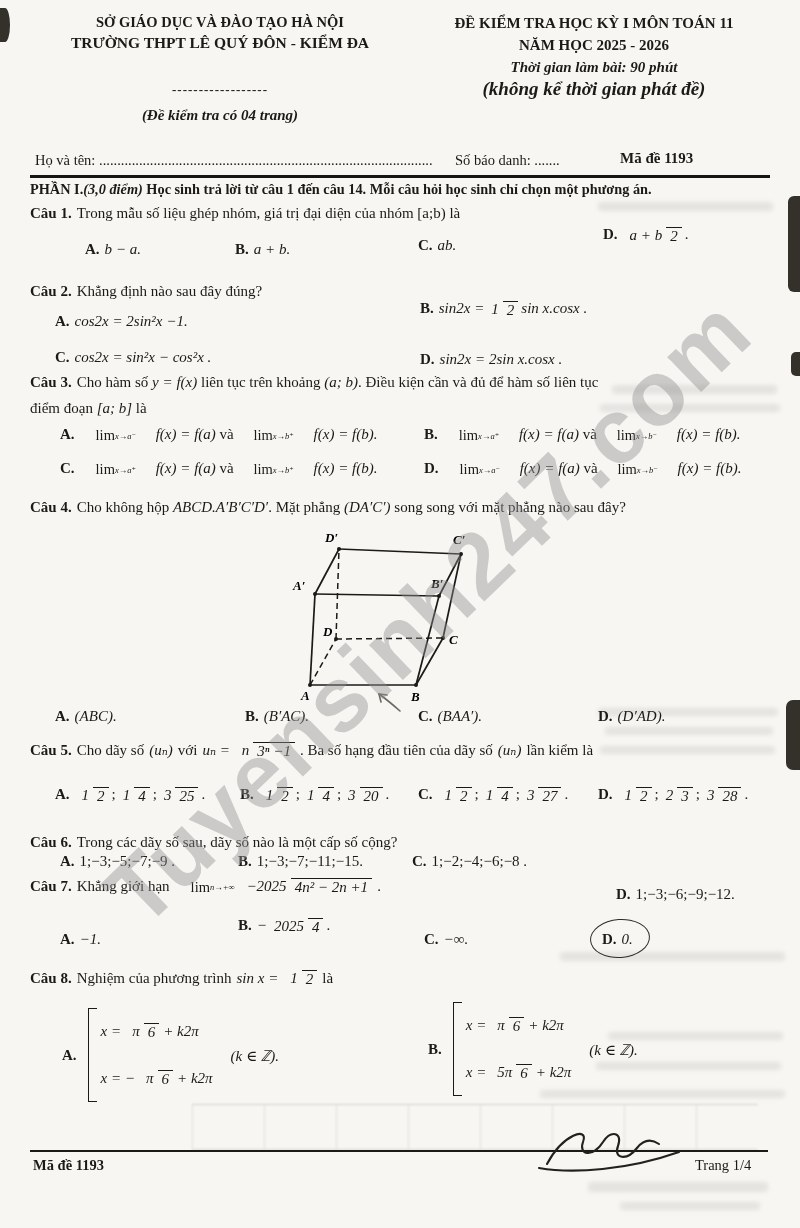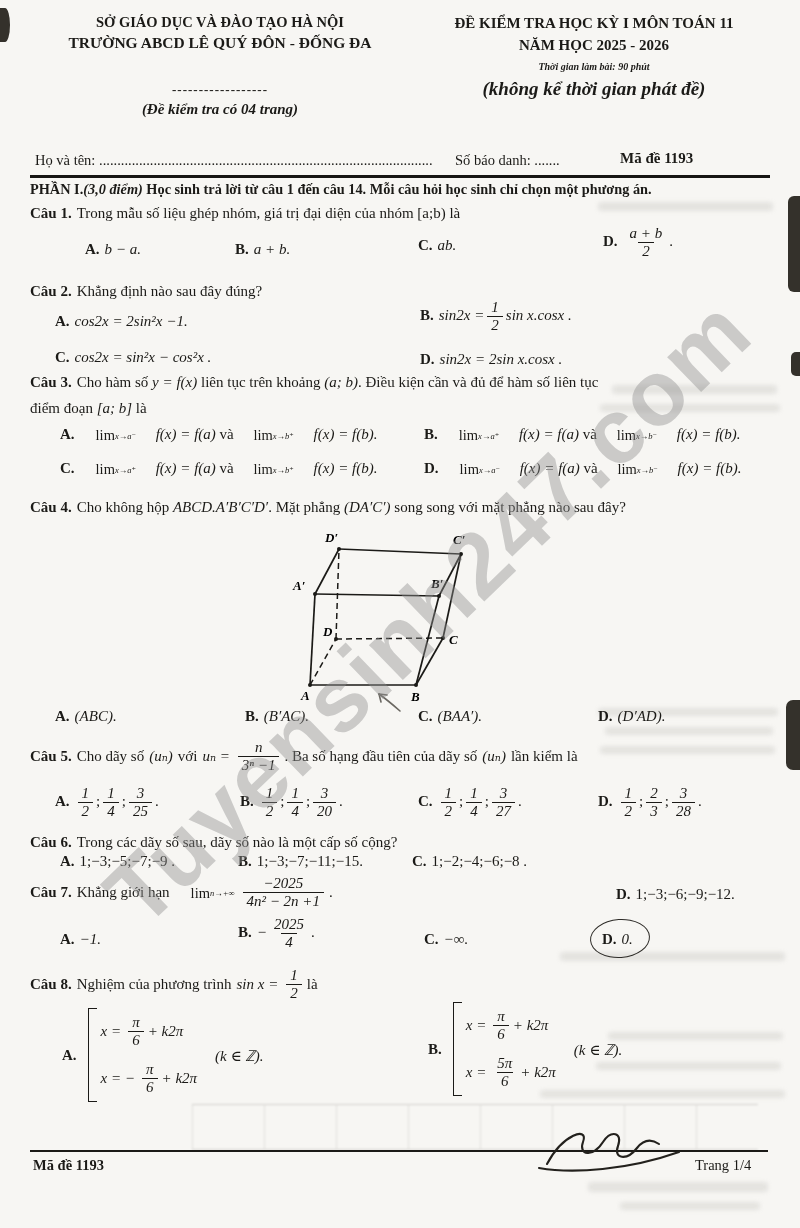--- a/index.html
+++ b/index.html
@@ -8,21 +8,21 @@
         font-family:"Liberation Serif","DejaVu Serif",serif;color:#1b1a17;overflow:hidden;}
   .abs{position:absolute;}
   .b{font-weight:bold;}
   .i{font-style:italic;}
   .m{font-style:italic;}
   .nw{white-space:nowrap;}
   .txt{font-size:15px;line-height:1.45;}
   .qlabel{font-weight:bold;margin-right:5px;}
   .okey{font-weight:bold;margin-right:5px;}
   .opt{position:absolute;white-space:nowrap;font-size:15px;}
-  .frac{display:inline-flex;flex-direction:column;align-items:center;vertical-align:middle;
+  .frac{display:inline-flex;flex-direction:row;align-items:center;vertical-align:middle;
         line-height:1.05;margin:0 3px;font-style:italic;}
   .frac .fn{padding:0 4px 0;}
   .frac .fd{border-top:1.4px solid #1b1a17;padding:1px 4px 0;}
   .lim{display:inline-flex;flex-direction:row;align-items:center;vertical-align:middle;
        line-height:1;margin:0 16px;}
   .lim .lw{font-size:14.5px;}
   .lim .ls{font-size:8.5px;font-style:italic;margin-top:1px;}
   .inlineflex{display:flex;align-items:center;flex-wrap:nowrap;}
   .inlineflex > span{margin-right:5px;white-space:nowrap;}
   .sys{display:flex;align-items:center;}
@@ -61,29 +61,29 @@
   <div class="bleed" style="left:596px;top:1062px;width:185px;height:8px;"></div>
   <div class="bleed" style="left:540px;top:1090px;width:245px;height:8px;"></div>
   <div class="bleed" style="left:588px;top:1182px;width:180px;height:10px;"></div>
   <div class="bleed" style="left:620px;top:1202px;width:140px;height:8px;"></div>
   <div class="bleed-table"></div>
 
   <div class="content">
 
     <div class="abs" style="left:55px;top:14px;width:330px;text-align:center;">
       <div class="b" style="font-size:14.5px;">SỞ GIÁO DỤC VÀ ĐÀO TẠO HÀ NỘI</div>
-      <div class="b" style="font-size:15.5px;margin-top:3px;">TRƯỜNG ABCD LÊ QUÝ ĐÔN - ĐỐNG ĐA</div>
+      <div class="b" style="font-size:15.5px;margin-top:3px;">TRƯỜNG THPT LÊ QUÝ ĐÔN - KIỂM ĐA</div>
       <div class="b" style="font-size:13px;margin-top:30px;letter-spacing:1px;">------------------</div>
-      <div class="b i" style="font-size:15px;margin-top:3px;">(Đề kiểm tra có 04 trang)</div>
+      <div class="b i" style="font-size:15px;margin-top:9px;">(Đề kiểm tra có 04 trang)</div>
     </div>
 
     <div class="abs" style="left:398px;top:12px;width:392px;text-align:center;line-height:22px;">
       <div class="b" style="font-size:15px;">ĐỀ KIỂM TRA HỌC KỲ I MÔN TOÁN 11</div>
       <div class="b" style="font-size:15px;">NĂM HỌC 2025 - 2026</div>
-      <div class="b i" style="font-size:10px;">Thời gian làm bài: 90 phút</div>
+      <div class="b i" style="font-size:15px;">Thời gian làm bài: 90 phút</div>
       <div class="b i" style="font-size:19px;">(không kể thời gian phát đề)</div>
     </div>
 
     <div class="abs nw" style="left:35px;top:152px;font-size:14.5px;">Họ và tên: ............................................................................................</div>
     <div class="abs nw" style="left:455px;top:152px;font-size:14.5px;">Số báo danh: .......</div>
     <div class="abs nw b" style="left:620px;top:150px;font-size:15px;">Mã đề 1193</div>
     <div class="abs" style="left:30px;top:175px;width:740px;height:2.6px;background:#161513;"></div>
 
     <div class="abs nw" style="left:30px;top:181px;width:748px;font-size:14.3px;">
       <span class="b">PHẦN I.</span><span class="b i">(3,0 điểm)</span>

